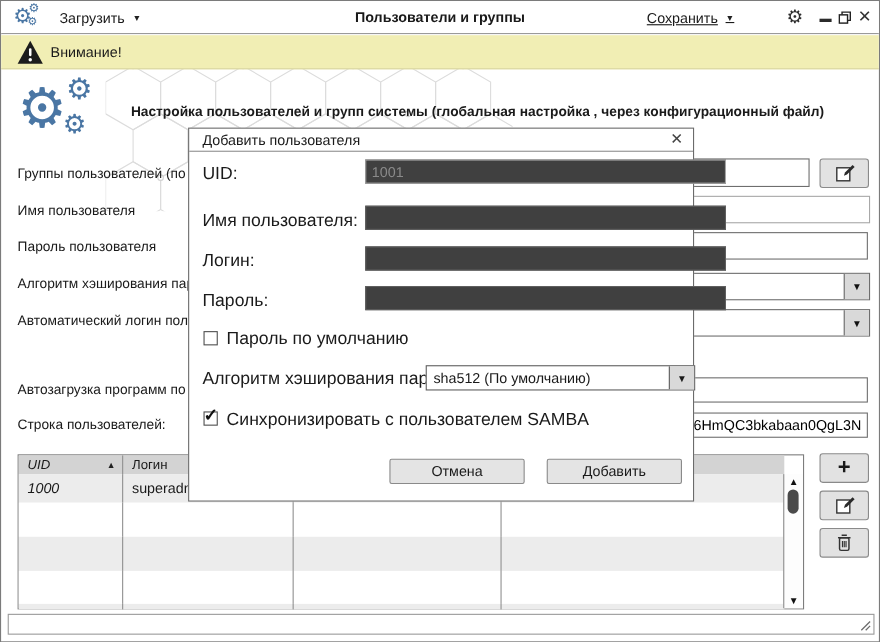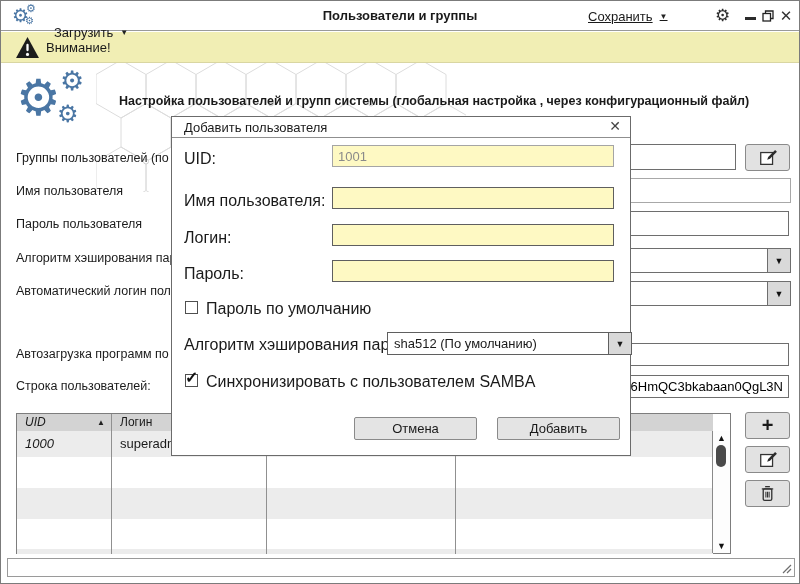--- a/index.html
+++ b/index.html
@@ -7,21 +7,21 @@
   body { font-family:"Liberation Sans", sans-serif; color:#1a1a1a; }
   #app { position:relative; width:800px; height:584px; border:1px solid #7b7b7b; background:#fff; overflow:hidden; }
 
   
   .titlebar { position:absolute; left:0; top:0; width:100%; height:30px; background:#fff; border-bottom:1px solid #9a9a9a; z-index:5; }
   .logo-sm { position:absolute; left:11px; top:2px; width:30px; height:27px; color:#4a76a4; }
   .logo-sm .g1 { position:absolute; left:0; top:3px; font-size:19px; line-height:1; }
   .logo-sm .g2 { position:absolute; left:14px; top:0px; font-size:11px; line-height:1; }
   .logo-sm .g3 { position:absolute; left:13px; top:13px; font-size:10px; line-height:1; }
   .menu-btn { position:absolute; top:0; height:30px; display:flex; align-items:center; gap:7px; font-size:13px; color:#1a1a1a; cursor:default; }
-  .menu-load { left:53px;margin-top:16px; }
+  .menu-load { left:53px; }
   .menu-save { left:587px;text-decoration:underline; }
   .caret { font-size:8px; color:#222; line-height:1; padding-top:2px; }
   .win-title { position:absolute; left:0; top:0; width:100%; height:40px; line-height:30px; text-align:center; font-size:13px; font-weight:bold; pointer-events:none; }
   .tb-gear { position:absolute; left:714px; top:5px; font-size:17px; line-height:20px; color:#2e2e2e; }
   .wc { position:absolute; top:7px; width:16px; height:16px; display:flex; align-items:center; justify-content:center; }
   .wc-min { left:741px; } .wc-res { left:759px; } .wc-close { left:777px; font-size:15px; color:#333; line-height:16px; }
   .min-dash { width:11px; height:3px; background:#2b2b2b; margin-top:5px; }
 
   
   .warnbar { position:absolute; left:0; top:31px; width:100%; height:31px; background:#f1eeb4; border-bottom:1px solid #d9d6a2; z-index:4; }
@@ -66,21 +66,21 @@
   
   .statusbar { position:absolute; left:6px; top:557px; width:788px; height:19px; border:1px solid #9a9a9a; background:#fff; z-index:1; }
   .grip { position:absolute; right:2px; bottom:2px; }
 
   
   .dialog { position:absolute; left:170px; top:115px; width:460px; height:340px; background:#fff; border:1px solid #6b6b6b; z-index:20; }
   .d-titlebar { position:absolute; left:0; top:0; width:100%; height:21px; border-bottom:1px solid #8f8f8f; }
   .d-title { position:absolute; left:12px; top:3px; font-size:13px; }
   .d-close { position:absolute; right:9px; top:1px; font-size:14px; color:#444; }
   .d-label { position:absolute; left:12px; font-size:16px; white-space:nowrap; }
-  .d-inp { position:absolute; left:160px; width:282px; height:22px; border:1px solid #5f5f5f; background:#fef9c3; font-family:"Liberation Sans",sans-serif; font-size:13px; padding:0 5px; }
+  .d-inp { position:absolute; left:160px; width:328px; height:22px; border:1px solid #5f5f5f; background:#404040; font-family:"Liberation Sans",sans-serif; font-size:13px; padding:0 5px; }
   .d-inp.dis { border-color:#a5a5a5; color:#8a8a8a; }
   .cb { position:absolute; width:13px; height:13px; border:1px solid #4f4f4f; background:#fff; }
   .cb .tick { position:absolute; left:-1px; top:-7px; font-size:16px; font-weight:bold; color:#111; }
   .d-combo { position:absolute; left:203px; top:215px; width:245px; height:23px; border:1px solid #5f5f5f; background:#fff;margin-left:12px; }
   .d-combo .ctext { position:absolute; left:6px; top:0; line-height:21px; font-size:13px; }
   .d-combo .cbtn { position:absolute; right:0; top:0; bottom:0; width:23px; background:#d9d9d9; border-left:1px solid #5f5f5f; display:flex; align-items:center; justify-content:center; font-size:9px; }
   .d-btn { position:absolute; top:300px; width:123px; height:23px; background:#e4e4e4; border:1px solid #8a8a8a; border-radius:2px; text-align:center; line-height:21px; font-size:13px; }
 </style>
 </head>
 <body>

